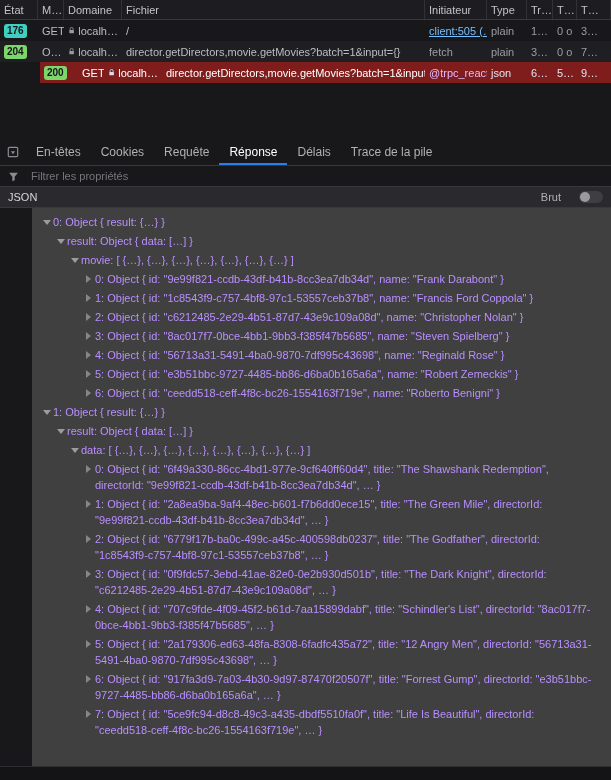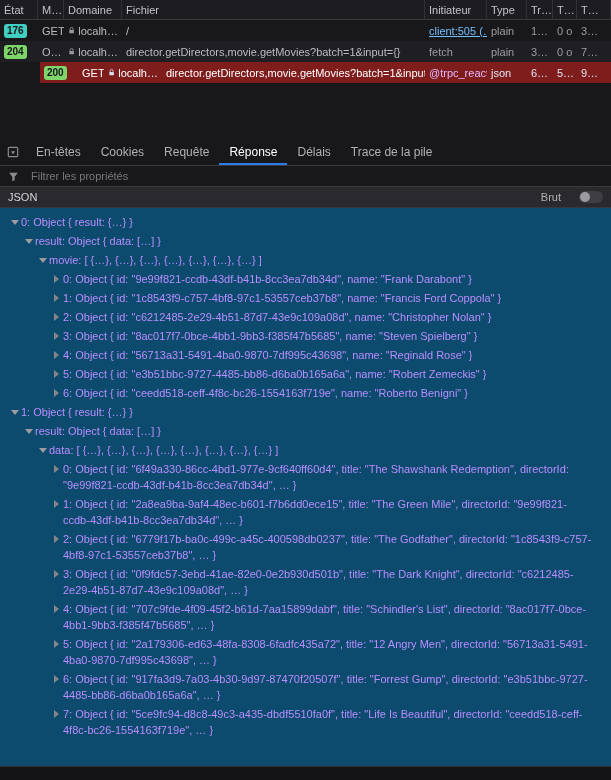--- a/index.html
+++ b/index.html
@@ -68,21 +68,21 @@
 
   
   .json-header { height:21px; flex:0 0 21px; display:flex; align-items:center; padding:0 8px; background:#2a2a2e; border-bottom:1px solid #38383d; }
   .json-title { color:#d7d7db; }
   .raw-wrap { margin-left:auto; display:flex; align-items:center; gap:18px; }
   .raw-label { color:#b1b1b3; }
   .toggle { width:24px; height:12px; border-radius:6px; background:#3e3e43; position:relative; cursor:pointer; }
   .toggle .knob { position:absolute; left:1px; top:1px; width:10px; height:10px; border-radius:50%; background:#9a9a9f; }
 
   
-  .tree { flex:1; overflow:hidden; background:#0c4a6e; padding:4px 18px 0 0; }
+  .tree { flex:1; overflow:hidden; background:#404040; padding:4px 18px 0 0;margin-left:32px; }
   .trow { display:flex; align-items:flex-start; line-height:16px; padding:1.5px 0; color:#b98eff; cursor:default; }
   .trow .ttext { flex:1; word-wrap:break-word; overflow-wrap:break-word; min-width:0; }
   .tw { flex:0 0 13px; display:flex; justify-content:center; }
   .tw::before { content:""; display:block; }
   .tw.exp::before {
     margin-top:6px;
     border-left:4px solid transparent; border-right:4px solid transparent;
     border-top:5px solid #9b9ba0;
   }
   .tw.col::before {

